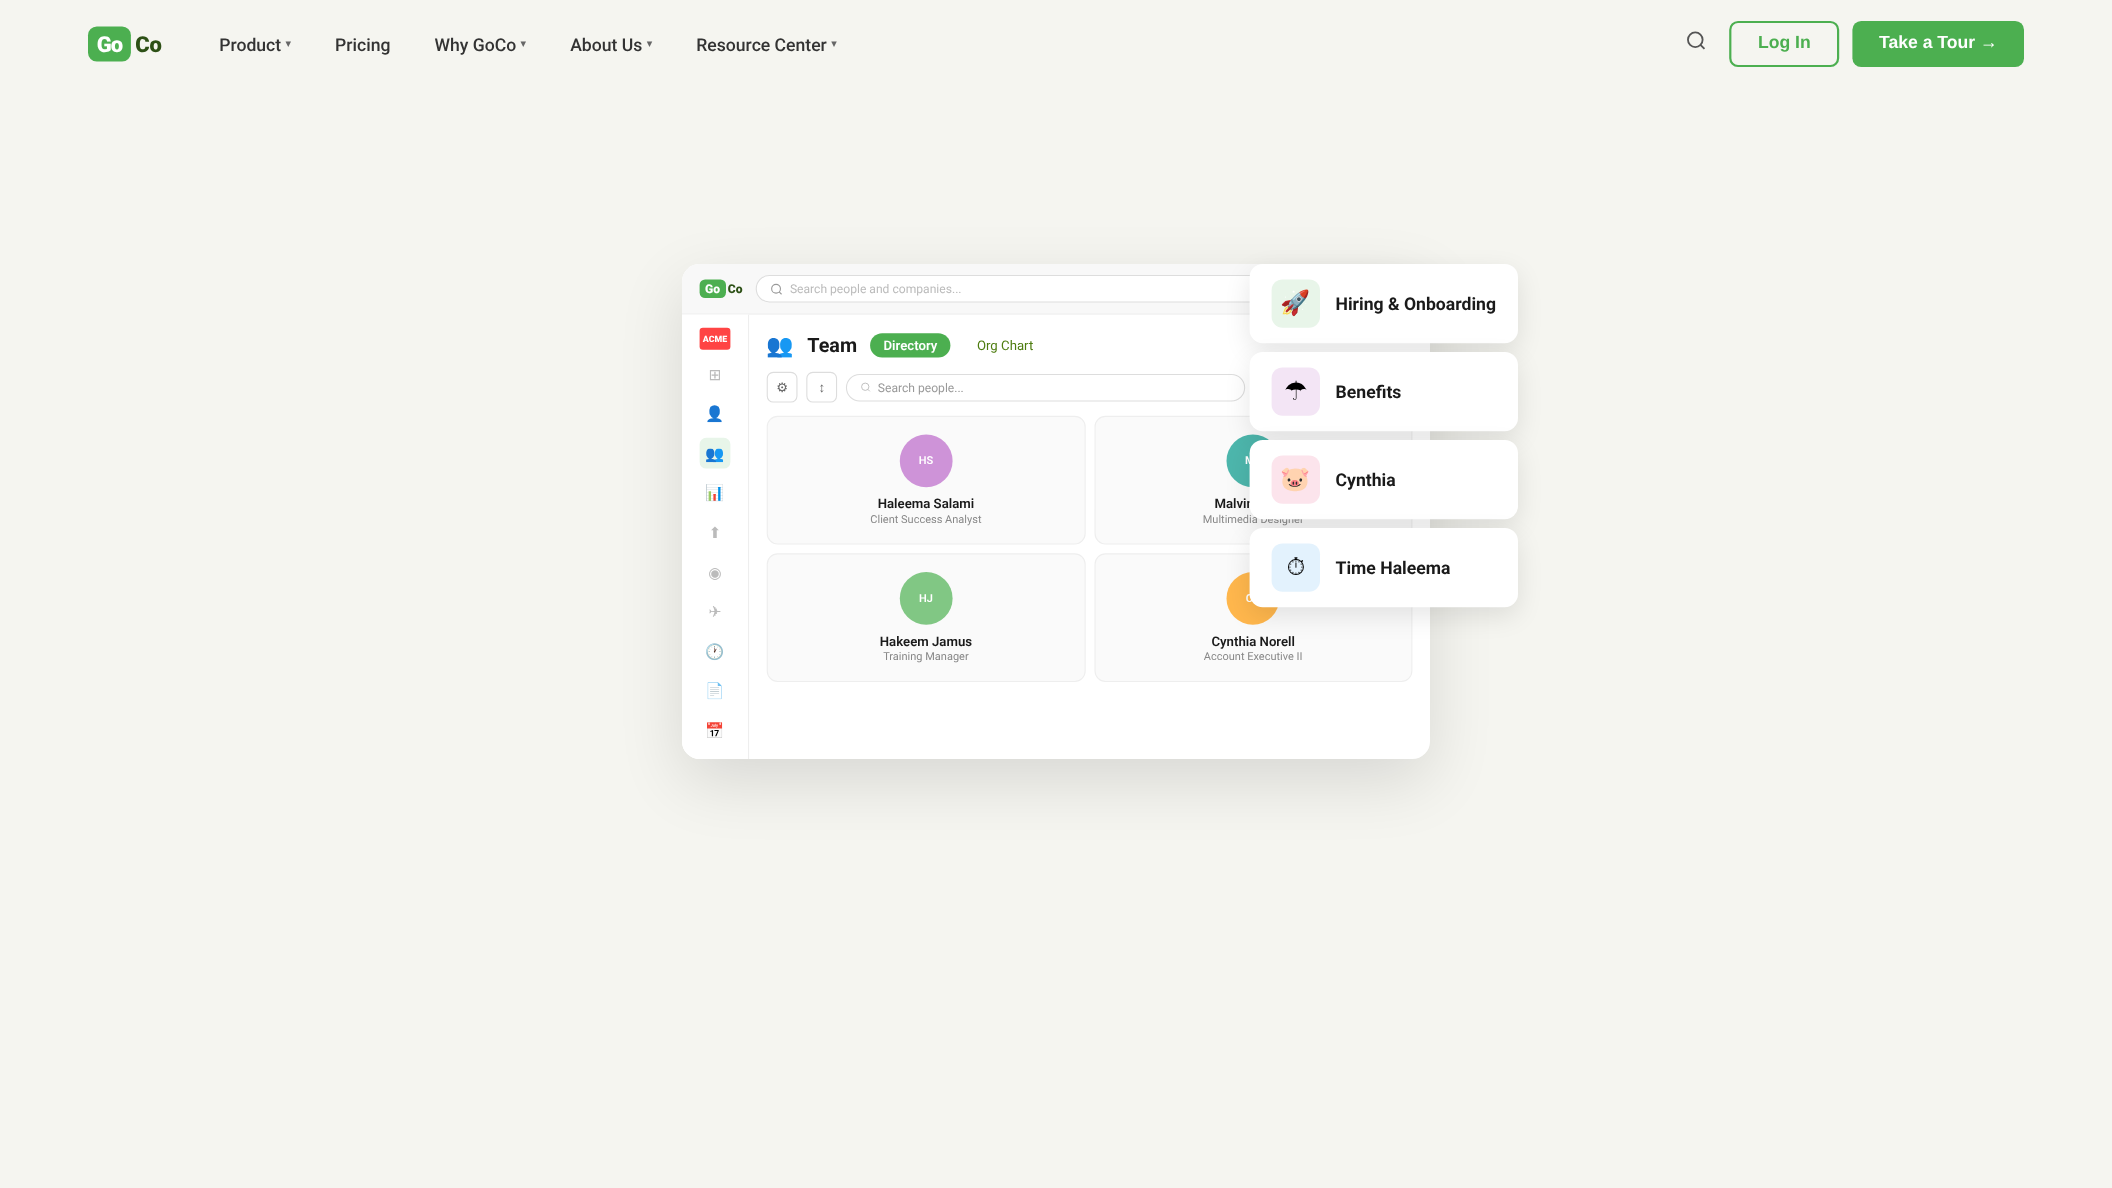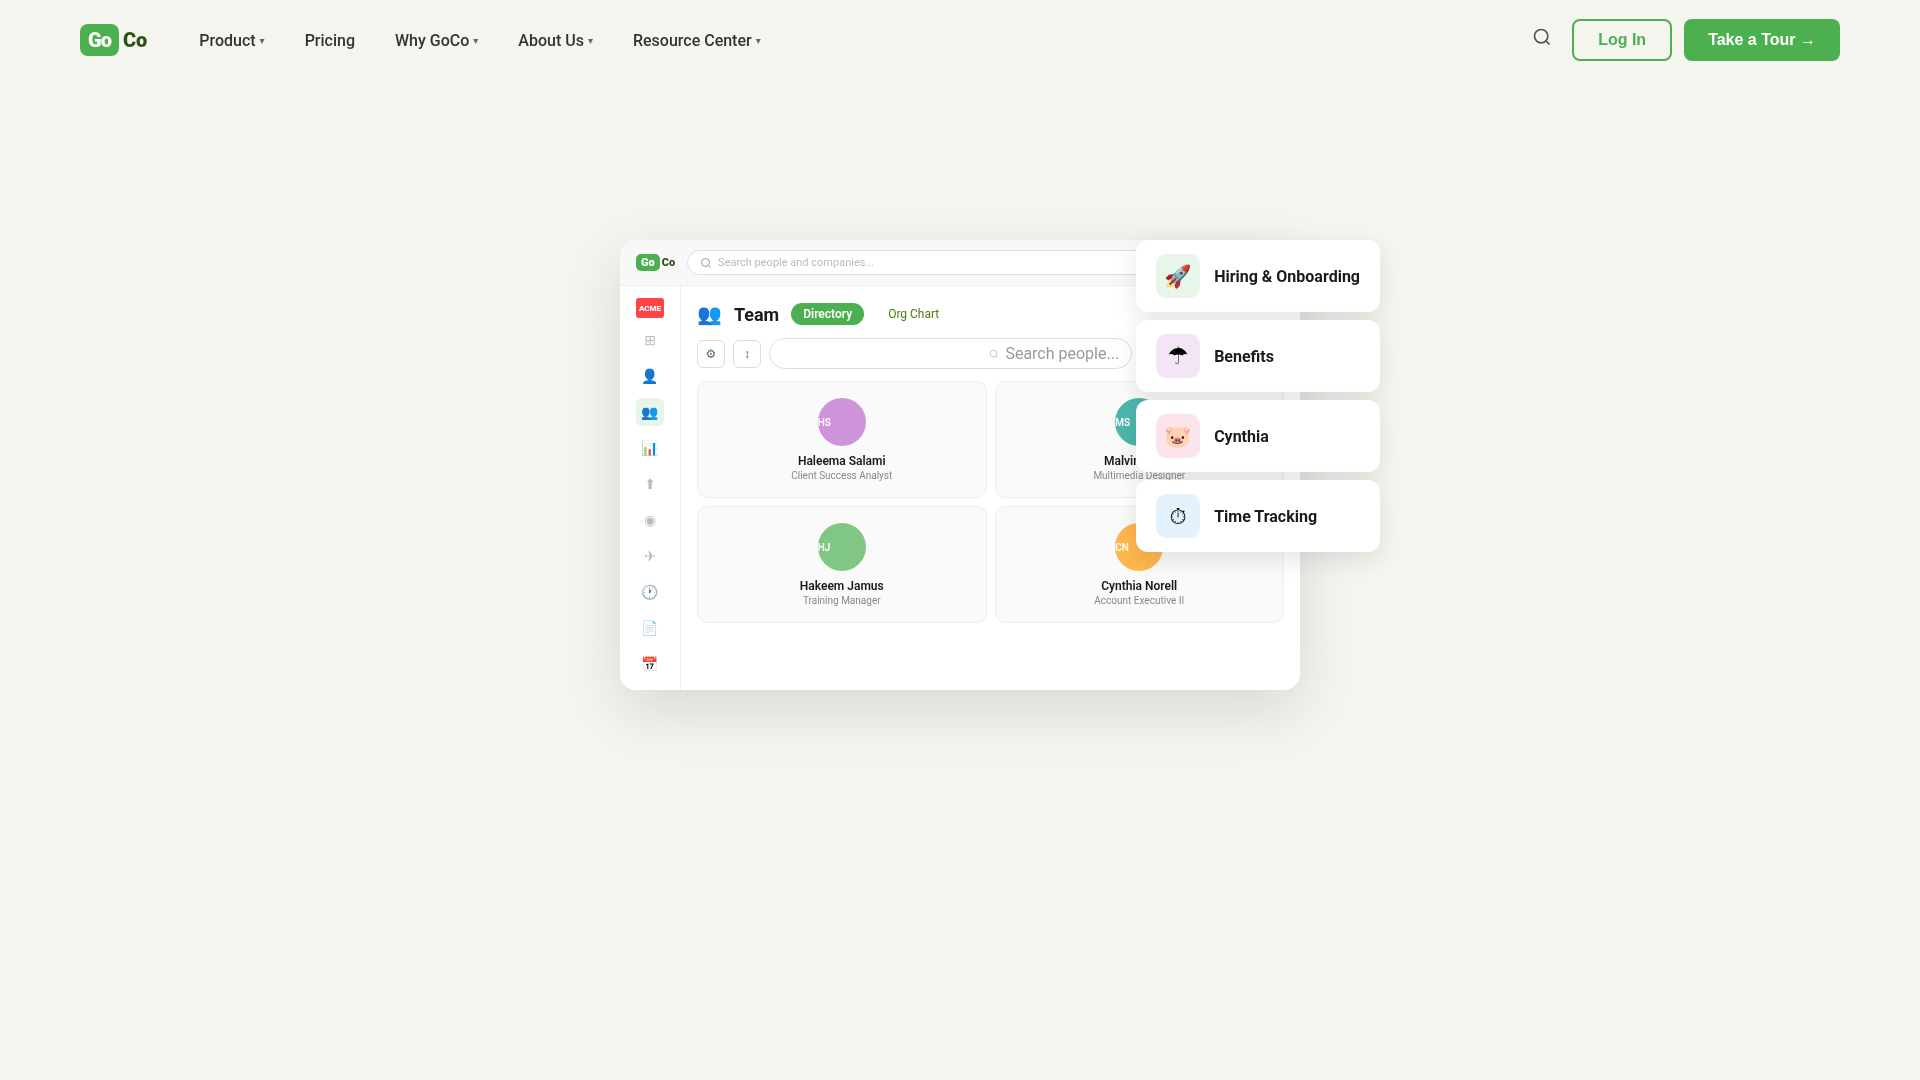--- a/index.html
+++ b/index.html
@@ -288,26 +288,25 @@
       font-size: 12px;
       color: #666;
       cursor: pointer;
       background: white;
     }
     .people-search {
       flex: 1;
       border: 1px solid #ddd;
       border-radius: 20px;
       padding: 5px 12px;
-      font-size: 16px;
+      font-size: 11px;
       color: #999;
       display: flex;
       align-items: center;
       gap: 6px;
-      justify-content: flex-end;
     }
     .people-count {
       font-size: 11px;
       color: #999;
     }
     .employee-grid {
       display: grid;
       grid-template-columns: 1fr 1fr;
       gap: 8px;
     }
@@ -318,21 +317,21 @@
       padding: 16px;
       text-align: center;
     }
     .employee-avatar {
       width: 48px;
       height: 48px;
       border-radius: 50%;
       margin: 0 auto 8px;
       display: flex;
       align-items: center;
-      justify-content: flex-start;
+      justify-content: center;
       font-size: 20px;
       overflow: hidden;
     }
     .emp-name {
       font-size: 12px;
       font-weight: 600;
       color: #1a1a1a;
       margin-bottom: 2px;
     }
     .emp-title {
@@ -543,21 +542,21 @@
     <div class="feature-card">
       <div class="feature-icon-wrap feature-icon-purple" style="font-size:24px;">☂</div>
       <span class="feature-name">Benefits</span>
     </div>
     <div class="feature-card">
       <div class="feature-icon-wrap feature-icon-pink">🐷</div>
       <span class="feature-name">Cynthia</span>
     </div>
     <div class="feature-card">
       <div class="feature-icon-wrap feature-icon-blue">⏱</div>
-      <span class="feature-name">Time Tracking</span>
+      <span class="feature-name">Time Haleema</span>
     </div>
   </div>
 
 </div>
 
 <div class="as-seen-on">
   
   
 </div>
 

